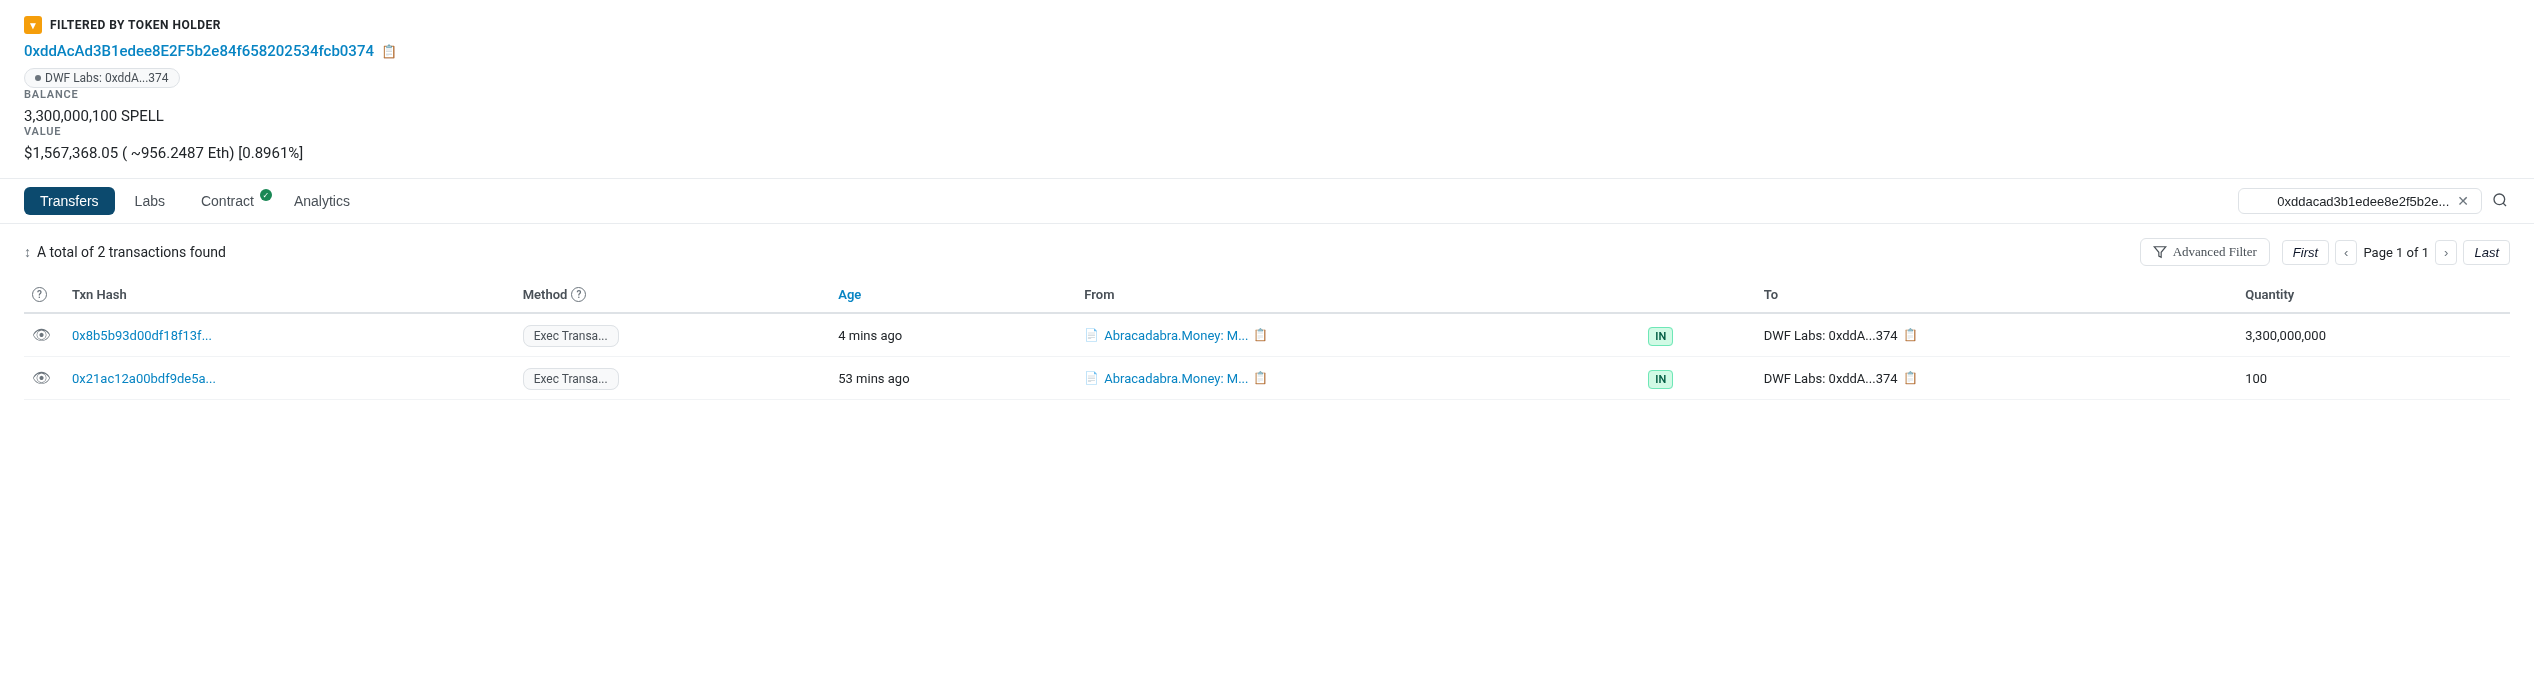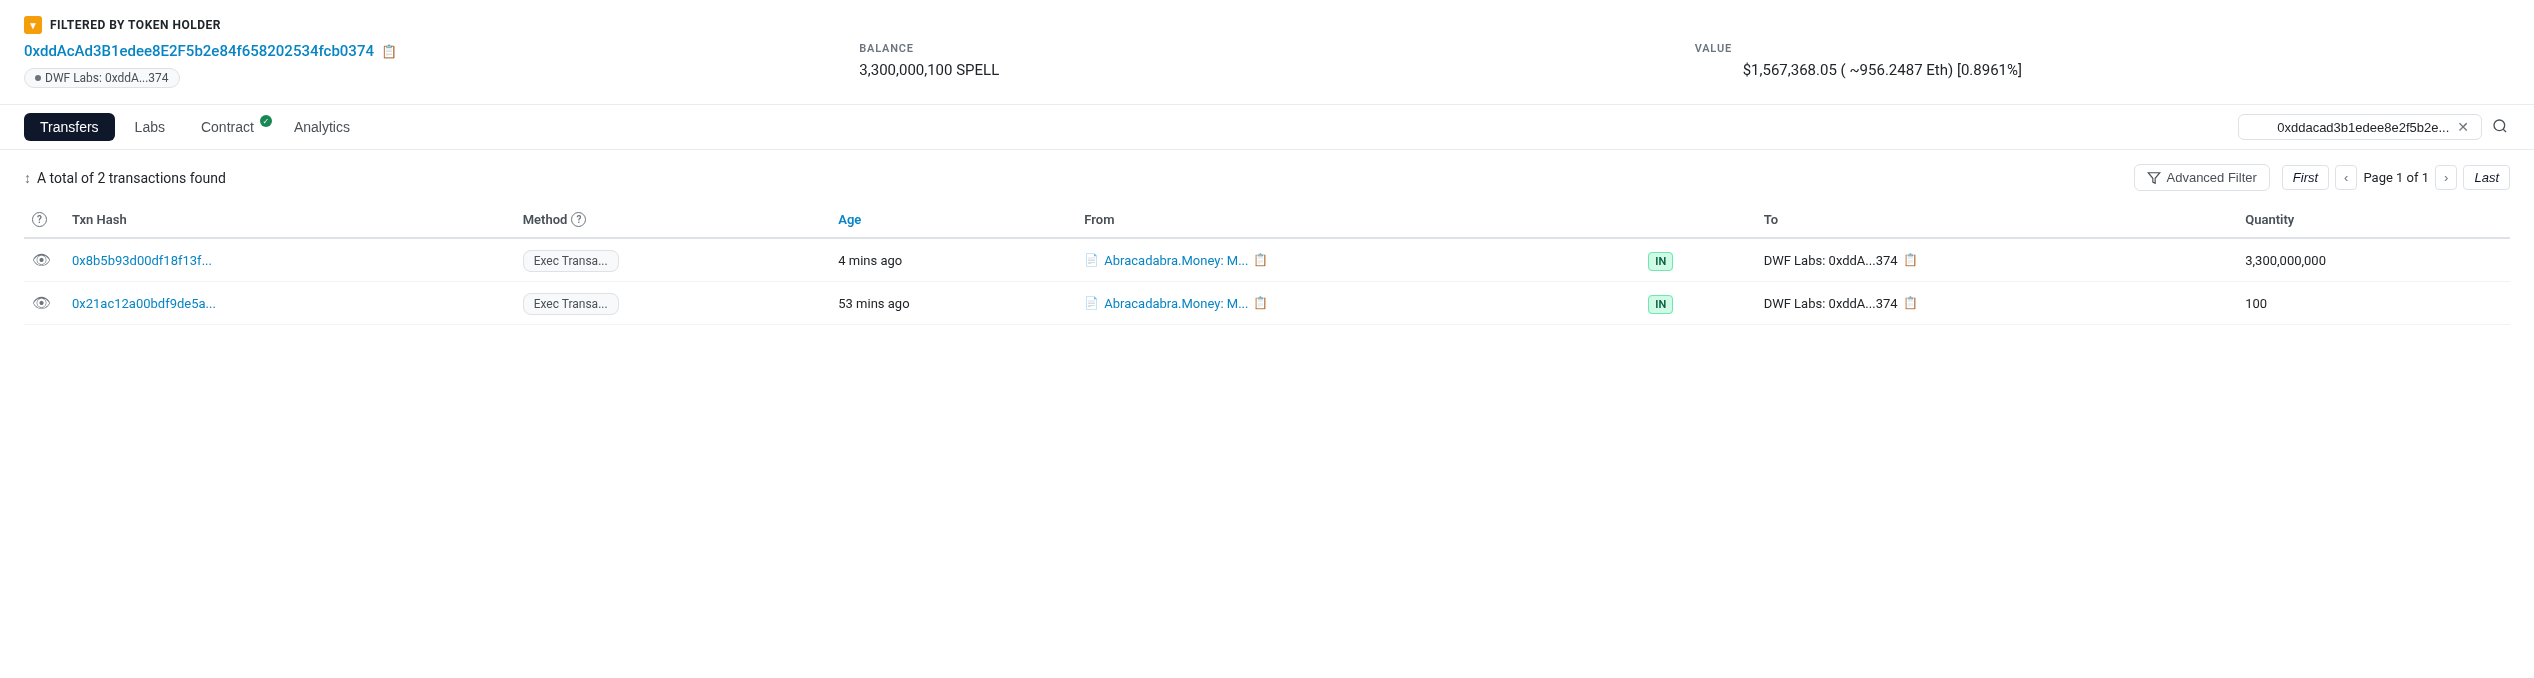--- a/index.html
+++ b/index.html
@@ -37,22 +37,21 @@
 
     .filtered-by-text {
       font-weight: 700;
       font-size: 12px;
       color: #212529;
       letter-spacing: 0.5px;
     }
 
     .top-grid {
       display: grid;
-      grid-template-columns: 1fr 1fr 1fr;
-      gap: 20px;
+      grid-template-columns: 1fr;
       align-items: start;
     }
 
     .top-col label {
       display: block;
       font-size: 11px;
       color: #6c757d;
       font-weight: 600;
       letter-spacing: 0.8px;
       margin-bottom: 6px;
@@ -96,21 +95,20 @@
     }
 
     .balance-value {
       font-size: 15px;
       color: #212529;
     }
 
     .value-text {
       font-size: 15px;
       color: #212529;
-      margin-left: 48px;
     }
 
     
     .tabs-section {
       padding: 0 24px;
       border-bottom: 1px solid #e9ecef;
       display: flex;
       align-items: center;
       justify-content: space-between;
     }
@@ -127,21 +125,21 @@
       border-radius: 6px;
       font-size: 14px;
       cursor: pointer;
       border: none;
       background: none;
       color: #495057;
       position: relative;
     }
 
     .tab.active {
-      background: #0f172a;
+      background: #0c4a6e;
       color: #fff;
       font-weight: 500;
     }
 
     .tab .verified-badge {
       position: absolute;
       top: 2px;
       right: 2px;
       width: 12px;
       height: 12px;
@@ -231,20 +229,21 @@
       display: flex;
       align-items: center;
       gap: 6px;
       background: none;
       border: 1px solid #dee2e6;
       border-radius: 6px;
       padding: 5px 12px;
       font-size: 13px;
       color: #495057;
       cursor: pointer;
+      font-family: Liberation Serif, serif;
     }
 
     .pagination {
       display: flex;
       align-items: center;
       gap: 6px;
       font-size: 13px;
     }
 
     .page-btn {

